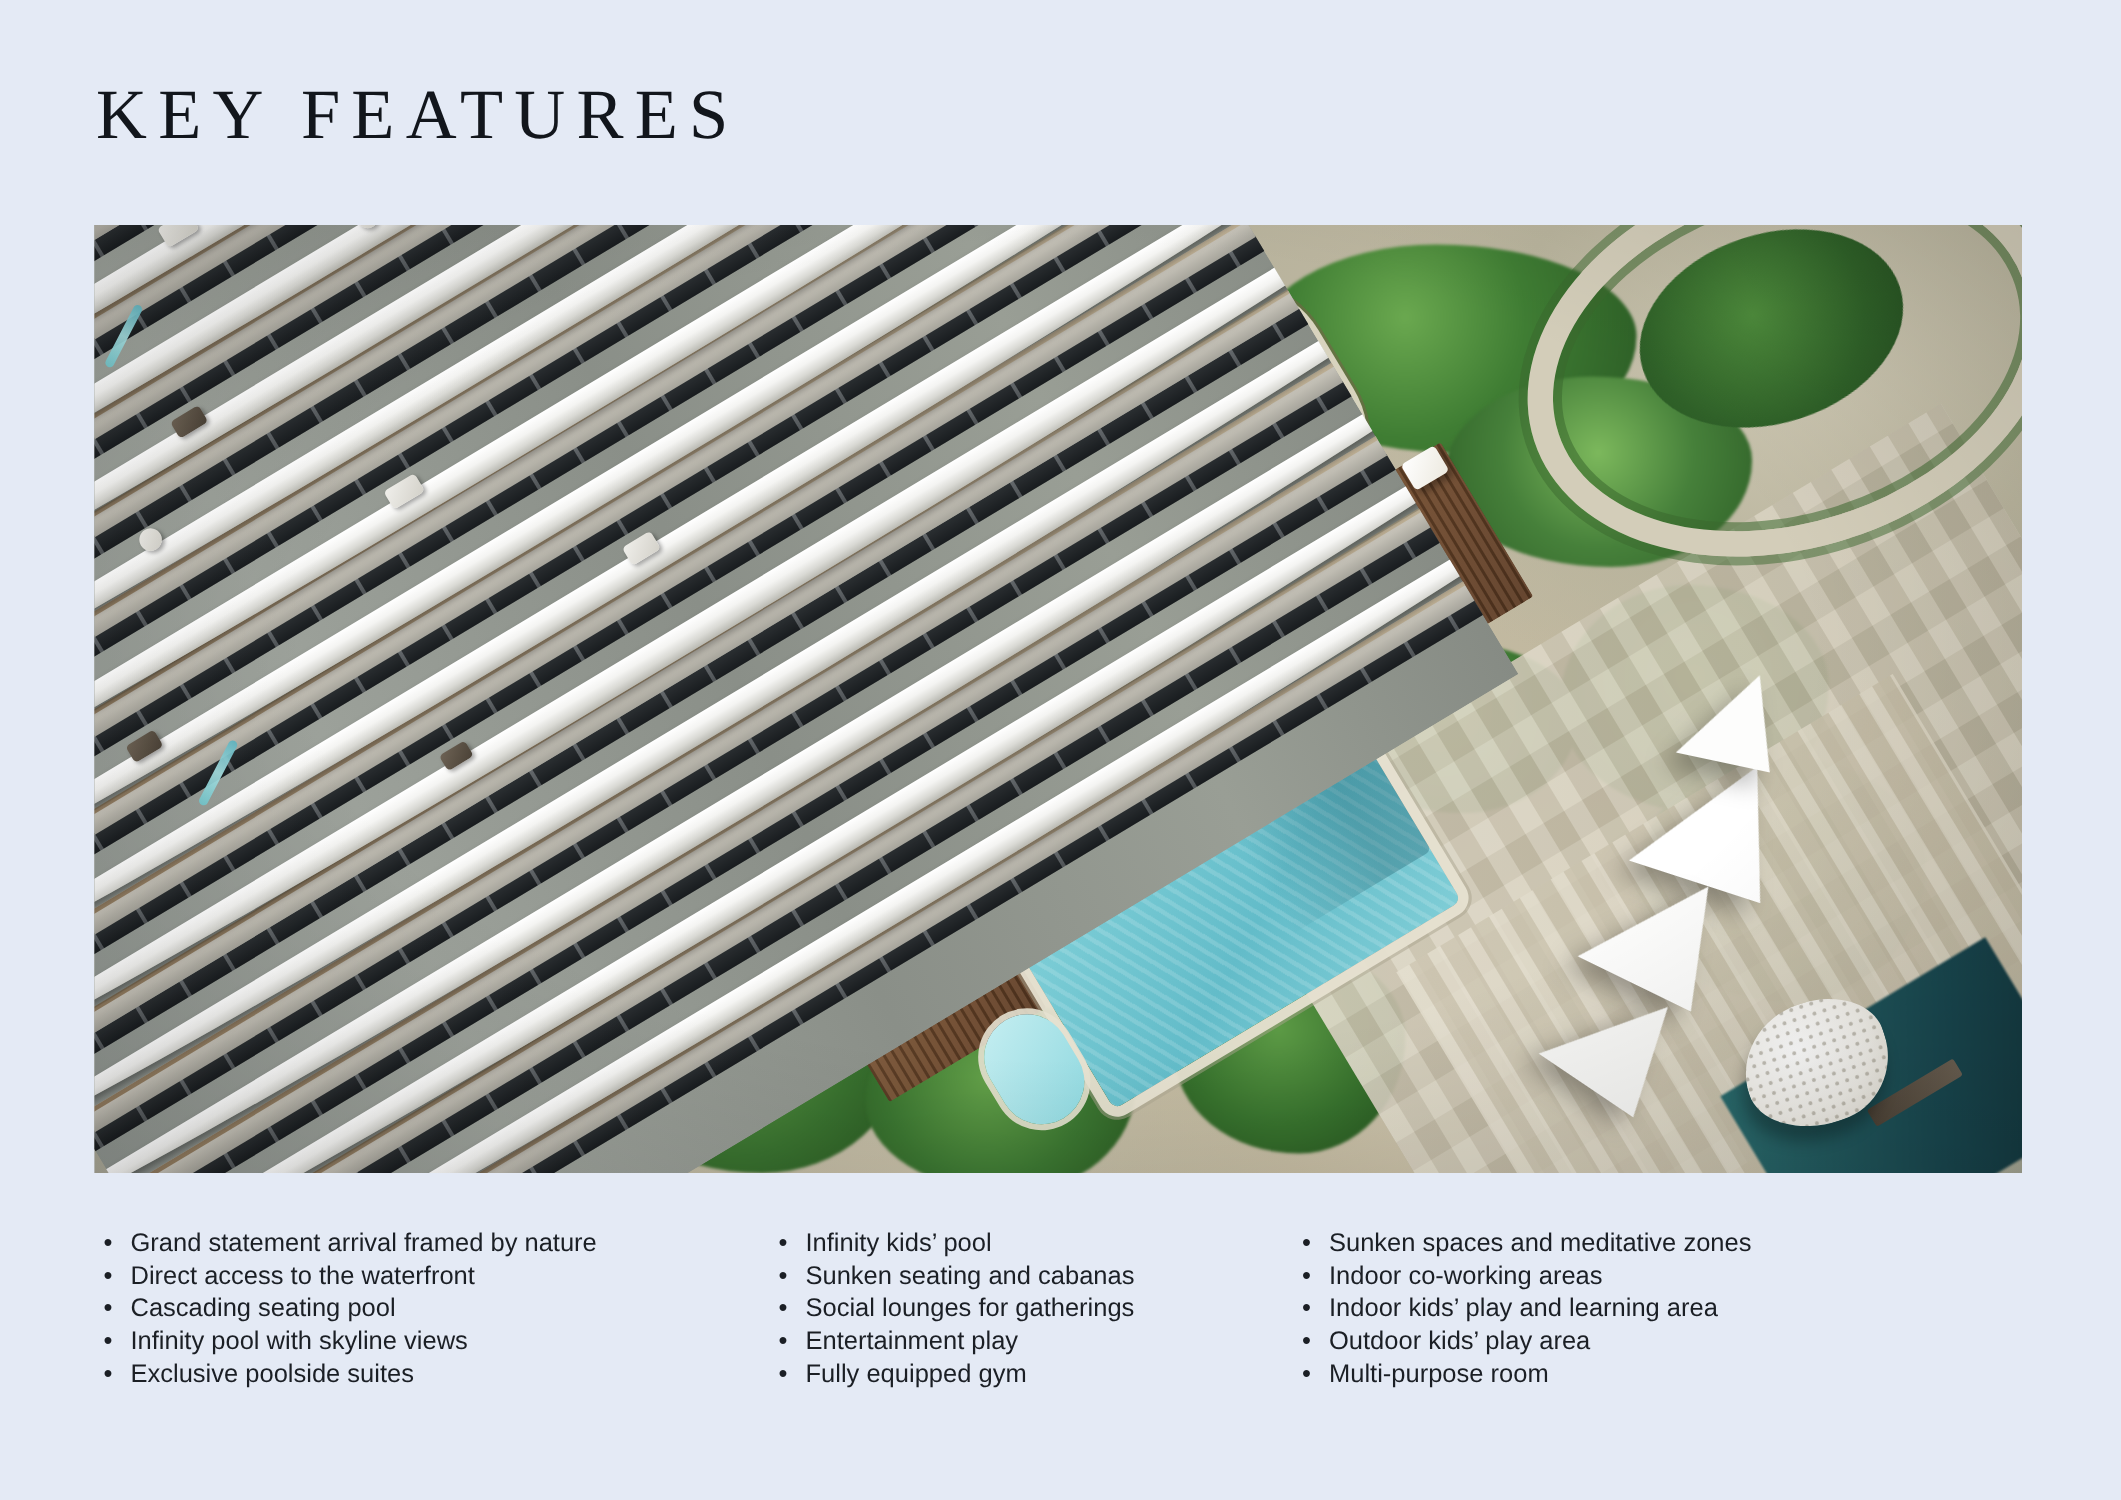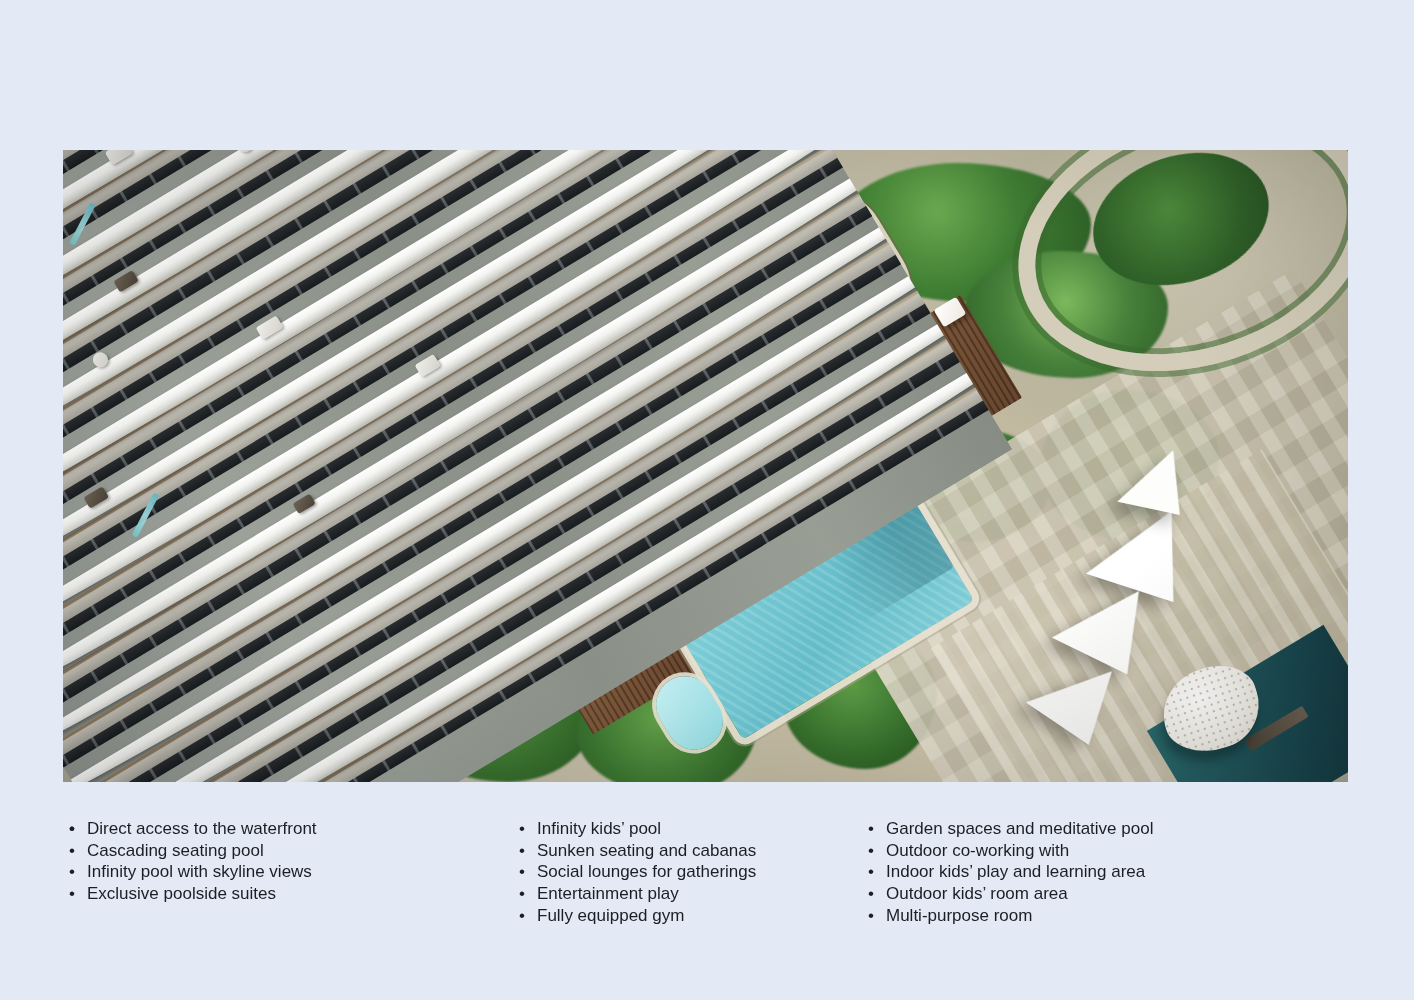--- a/index.html
+++ b/index.html
@@ -369,20 +369,21 @@
     color: #1b1f25;
     font-size: 17px;
     line-height: 21.7px;
   }
 </style>
 </head>
 <body>
 
 <div class="slide">
 
+  <h1 class="page-title">KEY FEATURES</h1>
 
   <div class="hero">
     <div class="hero-canvas">
 
       <div class="ground"></div>
 
       <div class="veg" style="left:60%;top:2%;width:20%;height:22%;background:radial-gradient(circle at 40% 35%,#6aa84f 0%,#3f7d33 45%,#2a5a24 100%);"></div>
       <div class="veg" style="left:70%;top:16%;width:16%;height:20%;background:radial-gradient(circle at 50% 40%,#7cb85c 0%,#46803a 50%,#2d5e26 100%);"></div>
       <div class="veg" style="left:52%;top:28%;width:11%;height:14%;background:radial-gradient(circle at 45% 40%,#5f9c46 0%,#39722f 55%,#265320 100%);"></div>
       <div class="veg" style="left:64%;top:44%;width:13%;height:18%;background:radial-gradient(circle at 45% 40%,#65a24a 0%,#3a7530 55%,#27541f 100%);"></div>
@@ -561,43 +562,43 @@
       </div>
 
       <div class="hero-vignette"></div>
     </div>
   </div>
 
   <div class="features">
 
     <div class="feature-col col-1">
       <ul class="feature-list">
-        <li class="feature-item"><span class="bullet">•</span></li>
+        <li class="feature-item"><span class="bullet">•</span><span>Grand statement arrival framed by nature</span></li>
         <li class="feature-item"><span class="bullet">•</span><span>Direct access to the waterfront</span></li>
         <li class="feature-item"><span class="bullet">•</span><span>Cascading seating pool</span></li>
         <li class="feature-item"><span class="bullet">•</span><span>Infinity pool with skyline views</span></li>
         <li class="feature-item"><span class="bullet">•</span><span>Exclusive poolside suites</span></li>
       </ul>
     </div>
 
     <div class="feature-col col-2">
       <ul class="feature-list">
         <li class="feature-item"><span class="bullet">•</span><span>Infinity kids’ pool</span></li>
         <li class="feature-item"><span class="bullet">•</span><span>Sunken seating and cabanas</span></li>
         <li class="feature-item"><span class="bullet">•</span><span>Social lounges for gatherings</span></li>
         <li class="feature-item"><span class="bullet">•</span><span>Entertainment play</span></li>
         <li class="feature-item"><span class="bullet">•</span><span>Fully equipped gym</span></li>
       </ul>
     </div>
 
     <div class="feature-col col-3">
       <ul class="feature-list">
-        <li class="feature-item"><span class="bullet">•</span><span>Garden spaces and meditative pool</span></li>
-        <li class="feature-item"><span class="bullet">•</span><span>Outdoor co-working with</span></li>
+        <li class="feature-item"><span class="bullet">•</span><span>Sunken spaces and meditative zones</span></li>
+        <li class="feature-item"><span class="bullet">•</span><span>Indoor co-working areas</span></li>
         <li class="feature-item"><span class="bullet">•</span><span>Indoor kids’ play and learning area</span></li>
-        <li class="feature-item"><span class="bullet">•</span><span>Outdoor kids’ room area</span></li>
+        <li class="feature-item"><span class="bullet">•</span><span>Outdoor kids’ play area</span></li>
         <li class="feature-item"><span class="bullet">•</span><span>Multi-purpose room</span></li>
       </ul>
     </div>
 
   </div>
 
 </div>
 
 </body></html>

